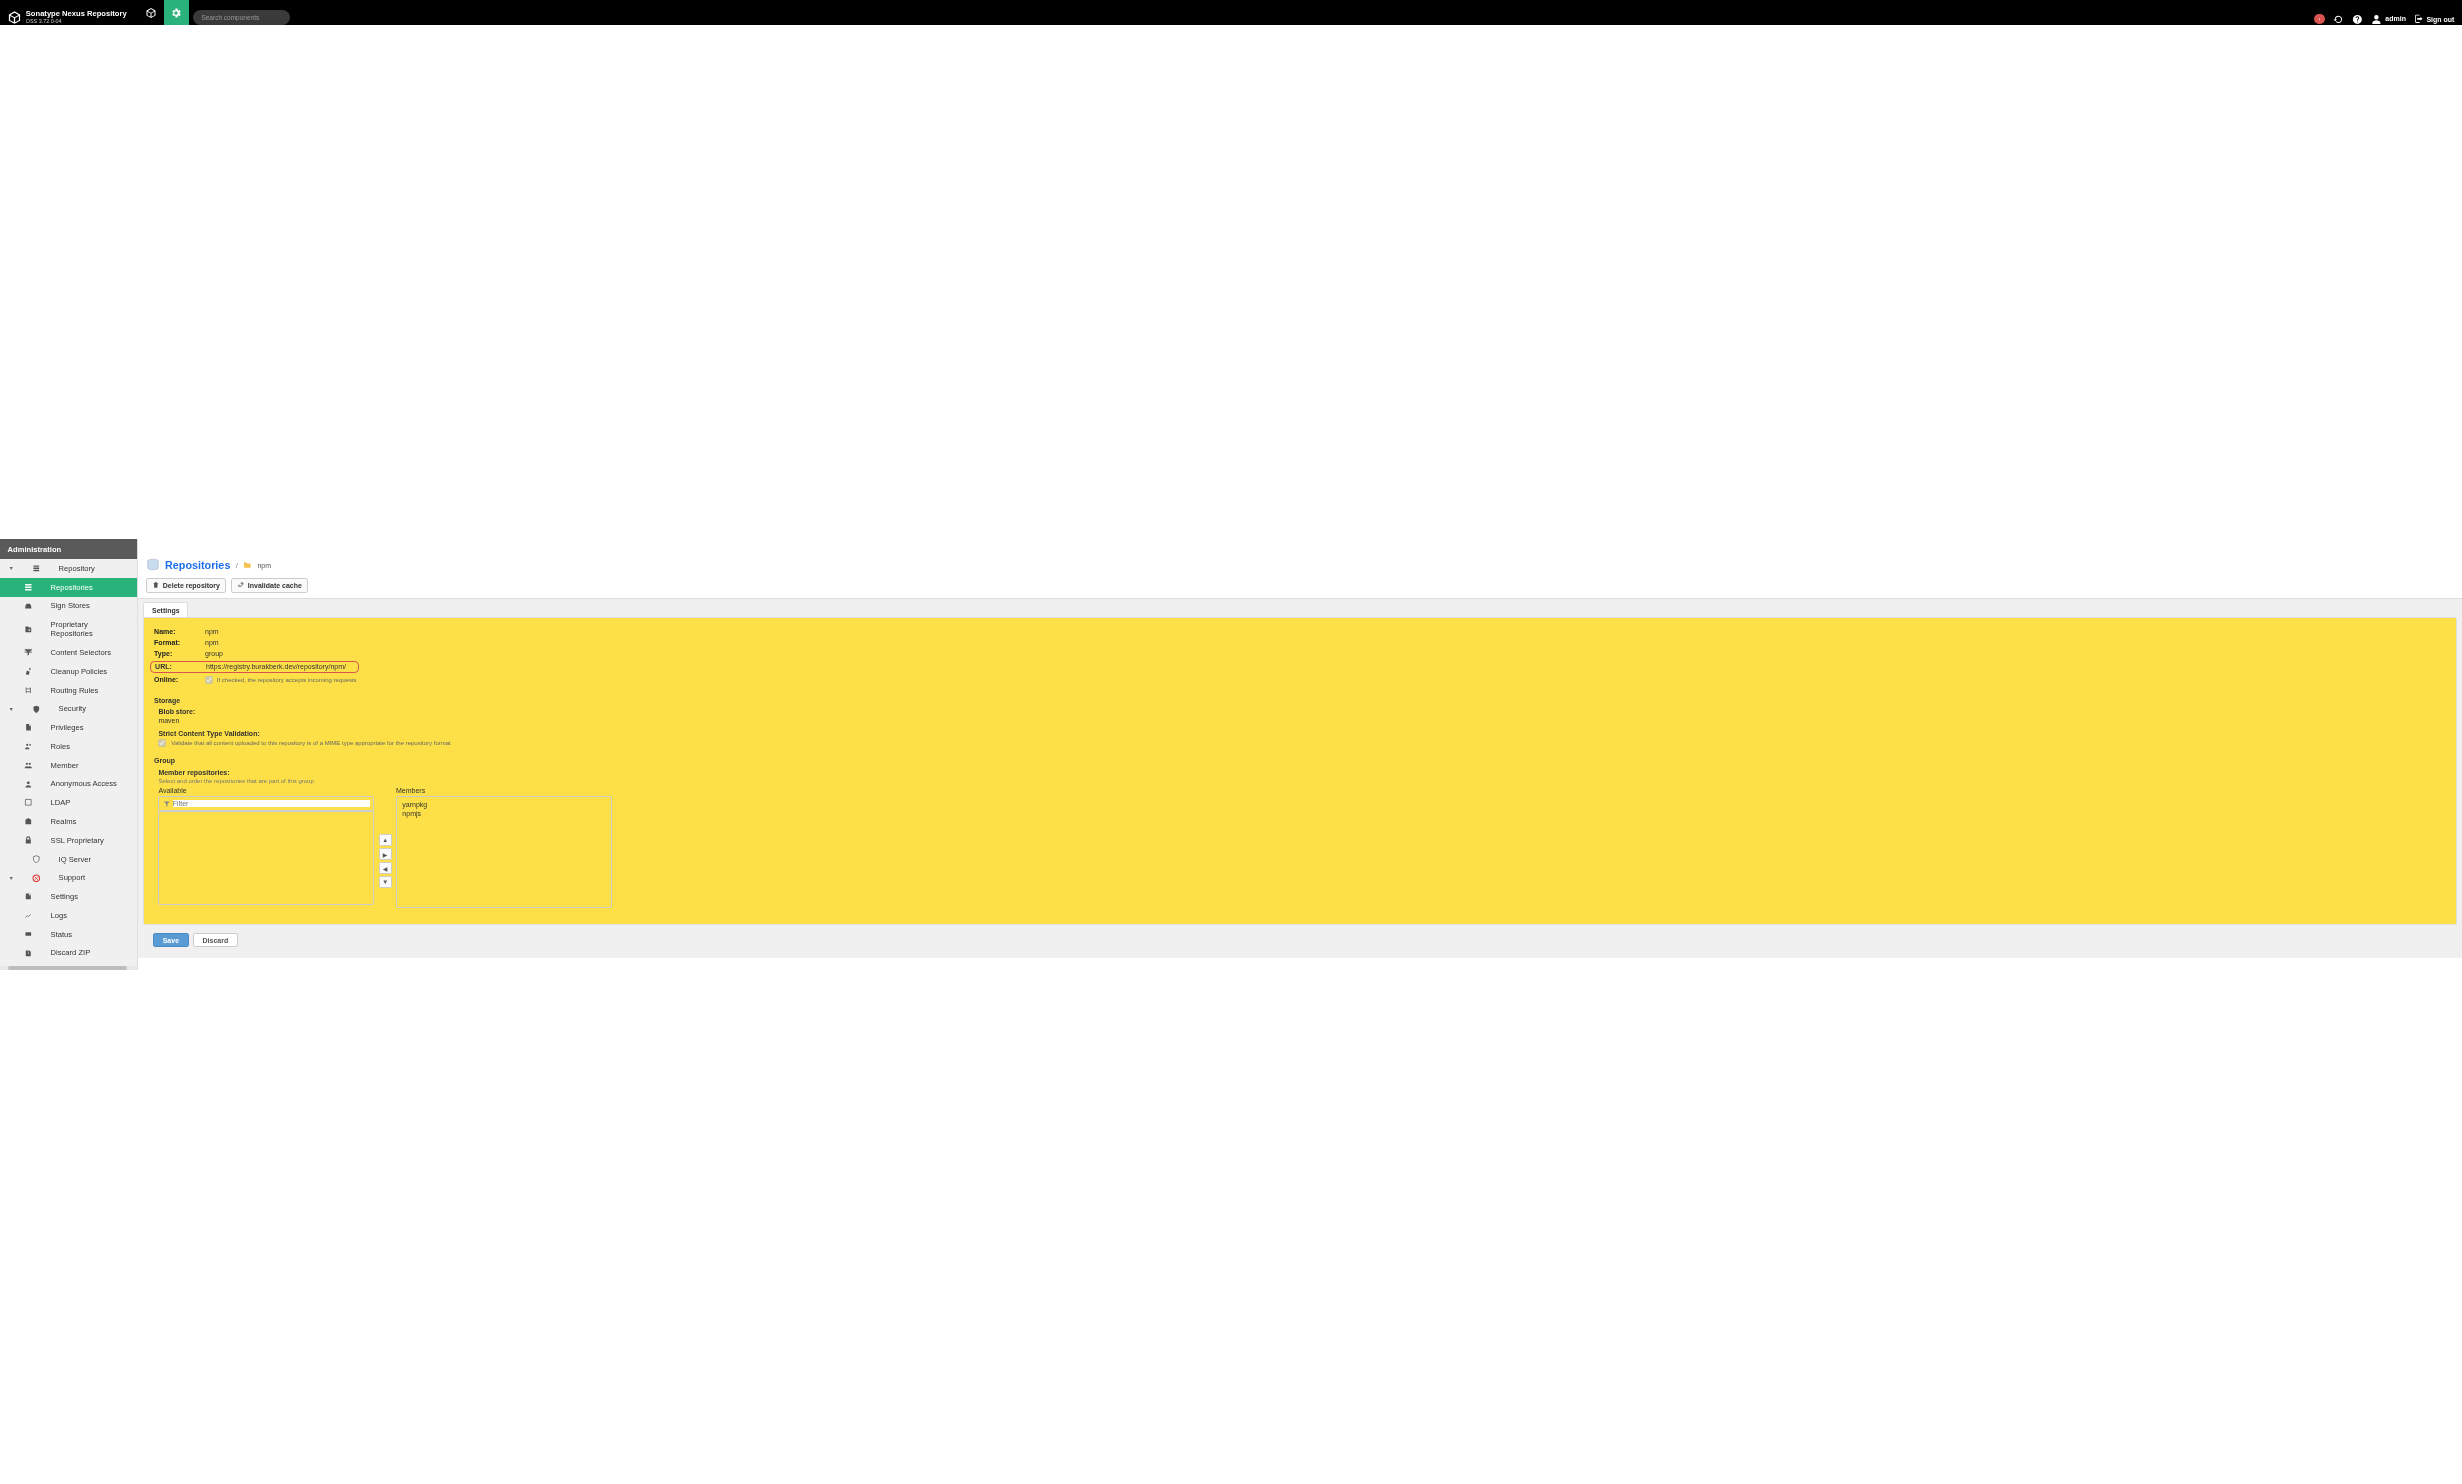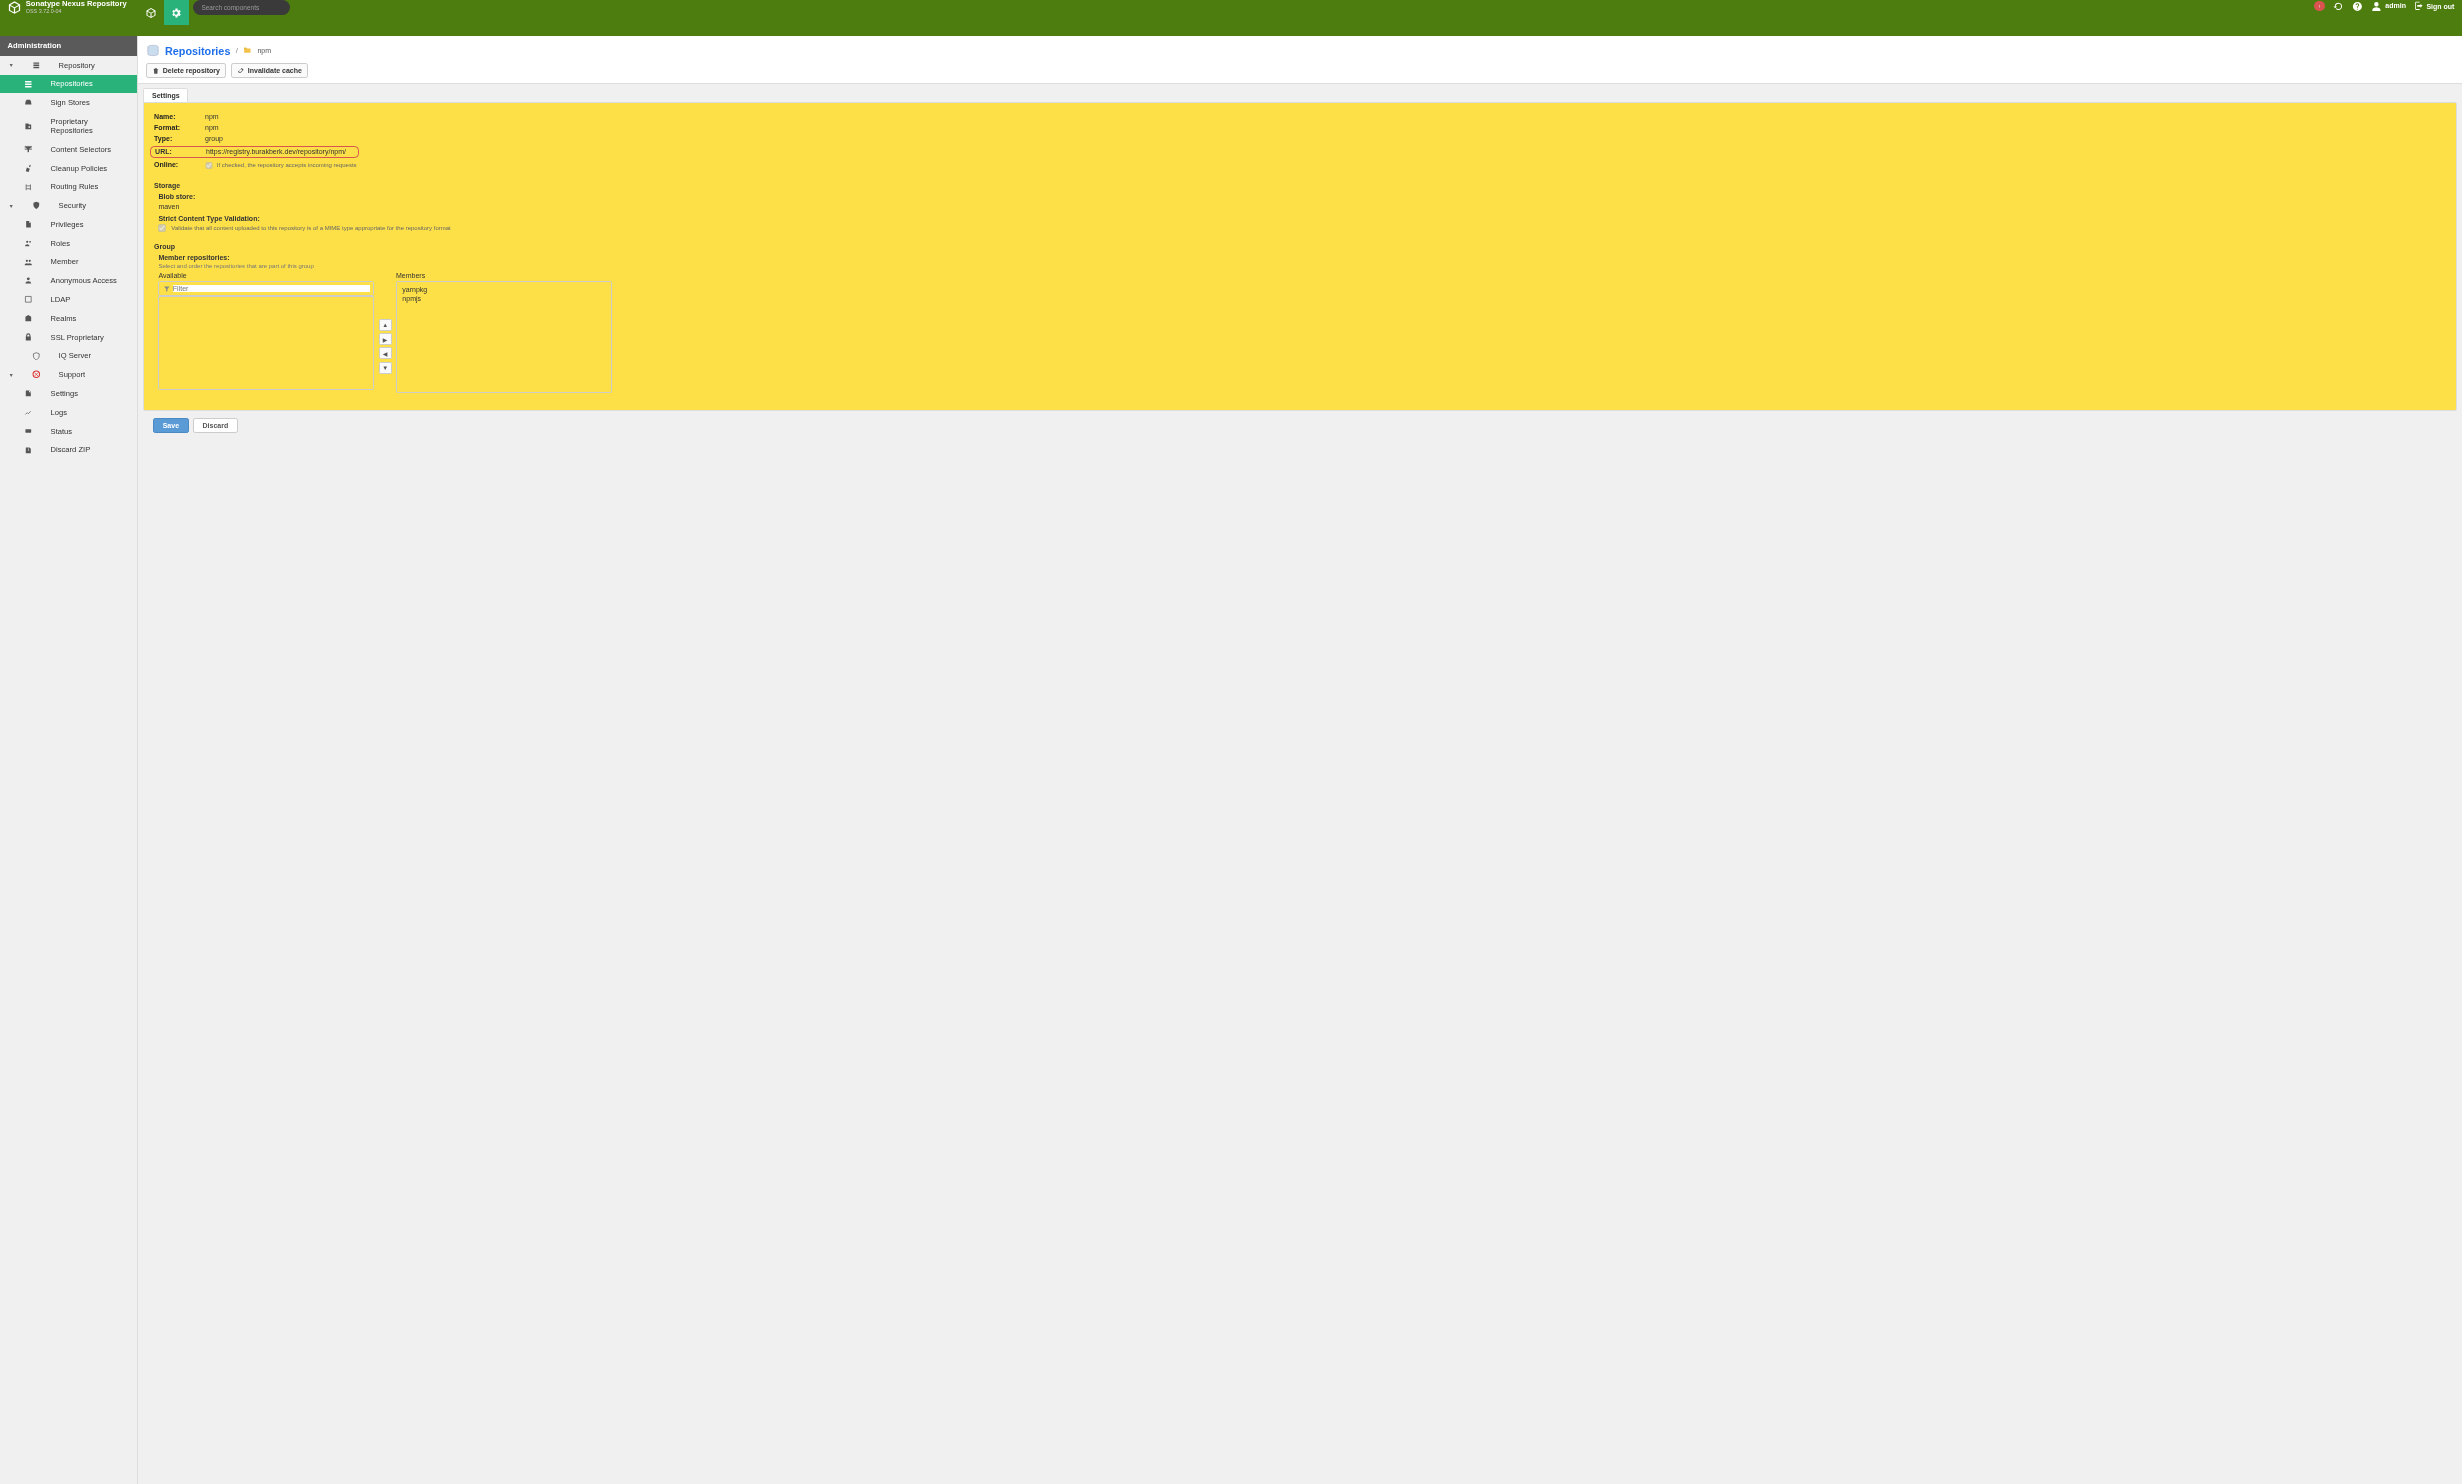--- a/index.html
+++ b/index.html
@@ -1,19 +1,19 @@
 <!DOCTYPE html>
 <html style="font-size:8.6px"><head>
 <meta charset="utf-8">
 <style>
 * { box-sizing: border-box; margin: 0; padding: 0; }
 body { font-family: -apple-system, BlinkMacSystemFont, "Segoe UI", Helvetica, Arial, sans-serif; font-size: 7px; color: #333; background: #fff; }
 
 
-.top-header { background: #4d7c0f; height: 36px; display: flex; align-items: flex-start; color: #fff; }
+.top-header { background: #000000; height: 25px; display: flex; align-items: flex-end; color: #fff; }
 .logo-block { display: flex; align-items: center; padding: 0 6.5px; gap: 4.3px; }
 .logo-svg { width: 15px; height: 15px; }
 .logo-text { line-height: 1.1; }
 .logo-title { font-weight: 600; font-size: 7.6px; color: #fff; }
 .logo-sub { font-size: 5.4px; color: #ccc; }
 .hdr-tabs { display: flex; height: 25px; margin-left: 5.4px; }
 .hdr-tab { width: 25px; height: 25px; display: flex; align-items: center; justify-content: center; cursor: pointer; }
 .hdr-tab.active { background: #2ab27b; }
 .hdr-tab svg { width: 12px; height: 12px; fill: #fff; }
 .search-wrap { margin-left: 4.3px; background: #3a3a3a; border-radius: 7.6px; height: 15px; width: 97px; display: flex; align-items: center; padding: 0 5.4px; color: #999; }
@@ -26,21 +26,21 @@
 .hdr-icon-btn svg { width: 10.8px; height: 10.8px; fill: #fff; }
 .hdr-alert-circle { width: 10.8px; height: 10.8px; border-radius: 50%; background: #d9534f; display: flex; align-items: center; justify-content: center; }
 .hdr-alert-circle svg { width: 6.5px; height: 6.5px; fill: #fff; }
 .hdr-user { display: flex; align-items: center; gap: 3.2px; cursor: pointer; }
 .hdr-user svg { width: 10.8px; height: 10.8px; fill: #fff; }
 .hdr-user-label { font-size: 7px; font-weight: 600; color: #fff; }
 .hdr-signout { display: flex; align-items: center; gap: 3.2px; cursor: pointer; }
 .hdr-signout svg { width: 9.7px; height: 9.7px; fill: #fff; }
 
 
-.layout { display: flex; height: calc(100vh - 25px); }
+.layout { display: flex; height: calc(100vh - 25px); align-items: center; }
 
 
 .sidebar { width: 138px; background: #f0f0f0; border-right: 0.5px solid #ddd; display: flex; flex-direction: column; overflow: hidden; }
 .sb-header { background: #5a5a5a; color: #fff; padding: 5.4px 7.6px; font-weight: 600; font-size: 7.6px; }
 .sb-tree { flex: 1; overflow-y: auto; padding-bottom: 3.2px; }
 .sb-node { display: flex; align-items: center; padding: 4.9px 5.4px 4.9px 8.6px; gap: 18px; cursor: pointer; color: #333; font-size: 7.6px; }
 .sb-node .caret { width: 5.4px; text-align: center; font-size: 5.4px; color: #666; }
 .sb-node.level2 { padding-left: 24px; }
 .sb-node.active { background: #2ab27b; color: #fff; }
 .sb-node.active svg, .sb-node.active .caret { fill: #fff; color: #fff; }

